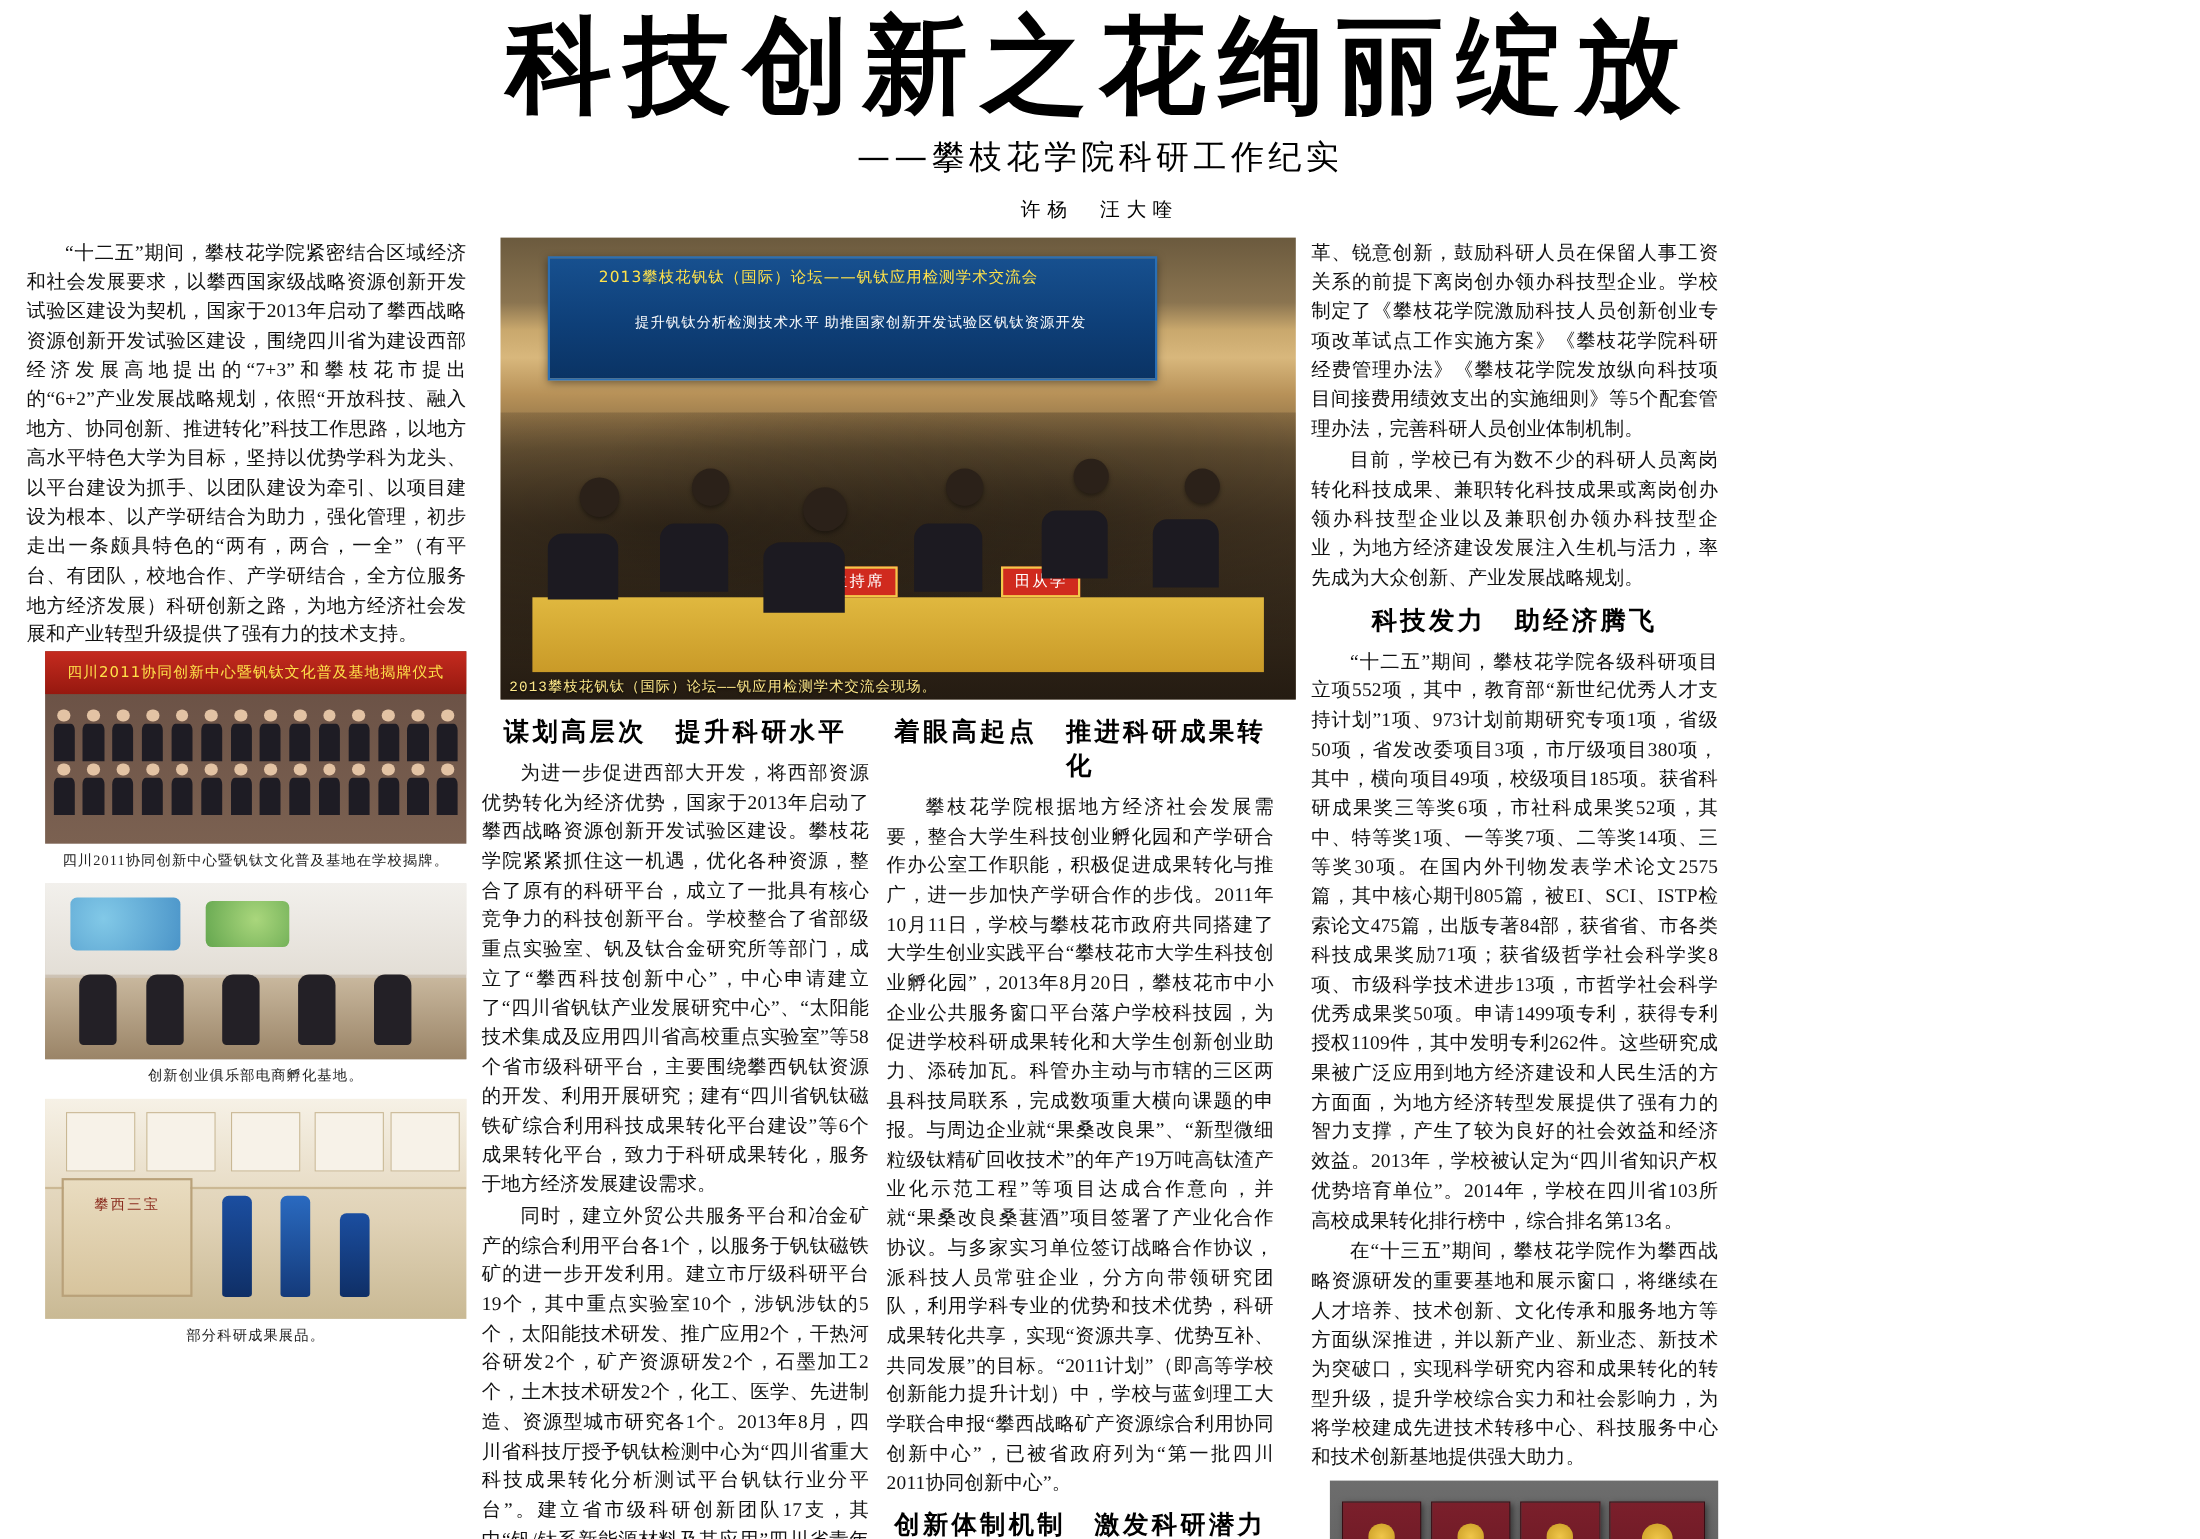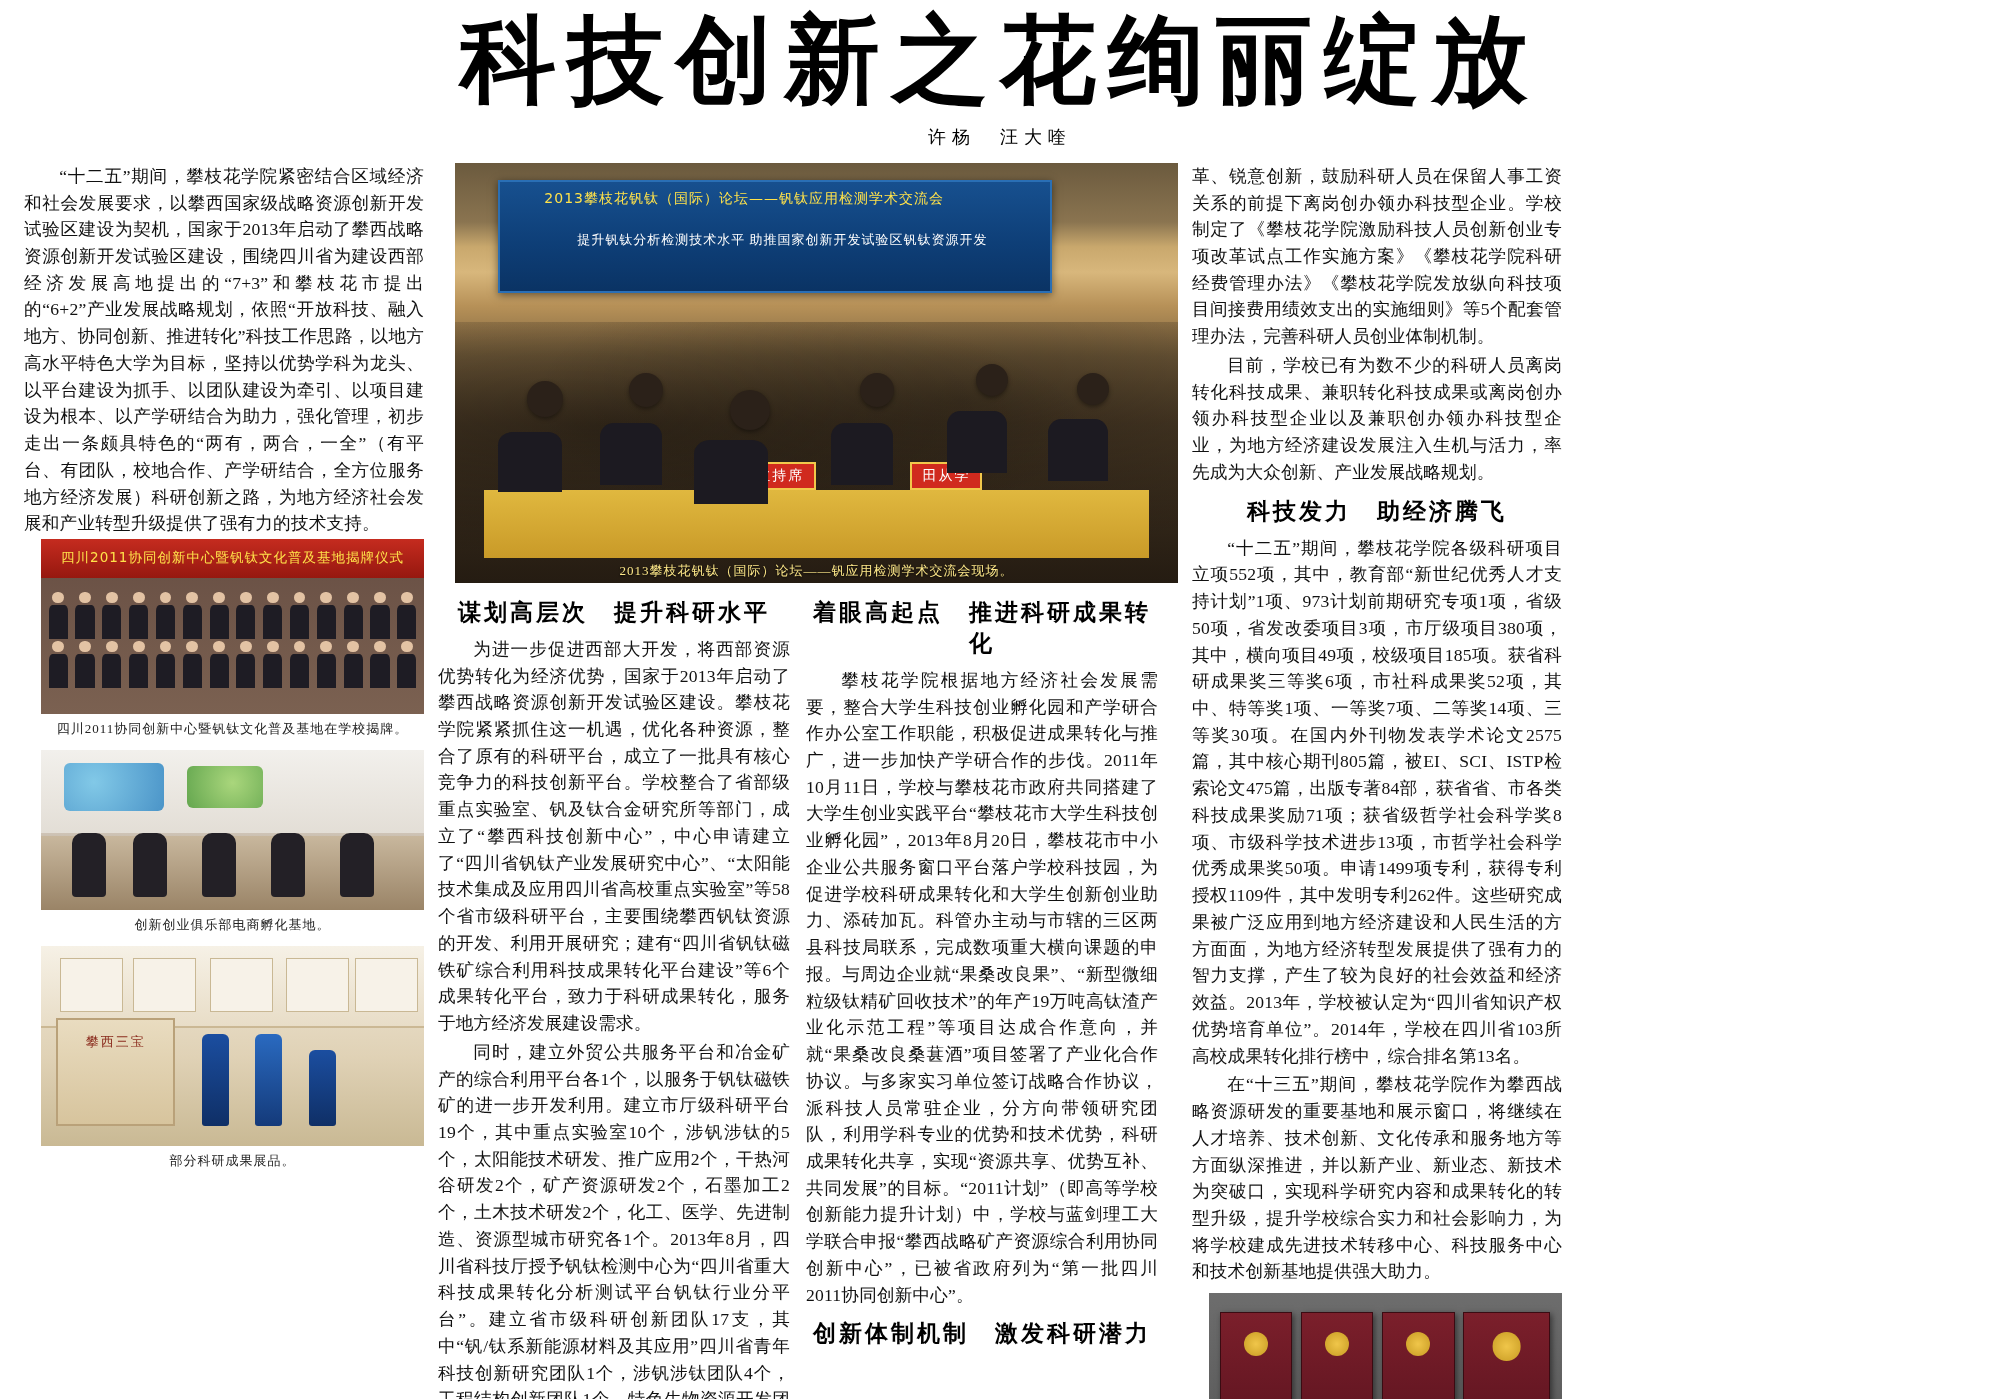--- a/index.html
+++ b/index.html
@@ -85,26 +85,26 @@
   }
 
   .figure{margin:0 0 4px 17px;}
 
   
   .photo{position:relative;width:100%;overflow:hidden;background:#333;}
   .ph-caption-strip{
     position:absolute;left:0;right:0;bottom:0;
     color:#ffe98a;
     font-size:13px;
-    text-align:center;
+    text-align:left;
     padding:3px 8px;
     box-sizing:border-box;
     letter-spacing:1px;
     text-shadow:0 1px 2px rgba(0,0,0,.9);
-    font-family:Liberation Serif, serif;
+    font-family:Liberation Mono, monospace;
   }
 
   
   .photo-main{height:420px;
     background:
       linear-gradient(180deg,#6b5a3e 0%,#8a7450 14%,#c9a86d 20%,#d8b77c 26%,#b79158 34%,#7d6540 46%,#5d4a30 62%,#4a3b27 100%);
   }
   .pm-banner{
     position:absolute;left:6%;top:4%;width:76%;height:26%;
     background:linear-gradient(180deg,#17508f 0%,#0e3f78 55%,#0a3364 100%);
@@ -194,20 +194,21 @@
     width:34%;padding-bottom:34%;border-radius:50%;
     background:radial-gradient(circle,#f0c64a,#c79a22);}
 </style>
 </head>
 <body>
 
 <div class="page">
 
   <div class="masthead">
     <h1 class="headline">科技创新之花绚丽绽放</h1>
+    <div class="subhead">——攀枝花学院科研工作纪实</div>
     <div class="byline">许杨　汪大喹</div>
   </div>
 
   <div class="content">
 
     <div class="col col-1">
       <p class="body">“十二五”期间，攀枝花学院紧密结合区域经济和社会发展要求，以攀西国家级战略资源创新开发试验区建设为契机，国家于2013年启动了攀西战略资源创新开发试验区建设，围绕四川省为建设西部经济发展高地提出的“7+3”和攀枝花市提出的“6+2”产业发展战略规划，依照“开放科技、融入地方、协同创新、推进转化”科技工作思路，以地方高水平特色大学为目标，坚持以优势学科为龙头、以平台建设为抓手、以团队建设为牵引、以项目建设为根本、以产学研结合为助力，强化管理，初步走出一条颇具特色的“两有，两合，一全”（有平台、有团队，校地合作、产学研结合，全方位服务地方经济发展）科研创新之路，为地方经济社会发展和产业转型升级提供了强有力的技术支持。</p>
 
       <div class="figure">
         <div class="photo photo-group">

